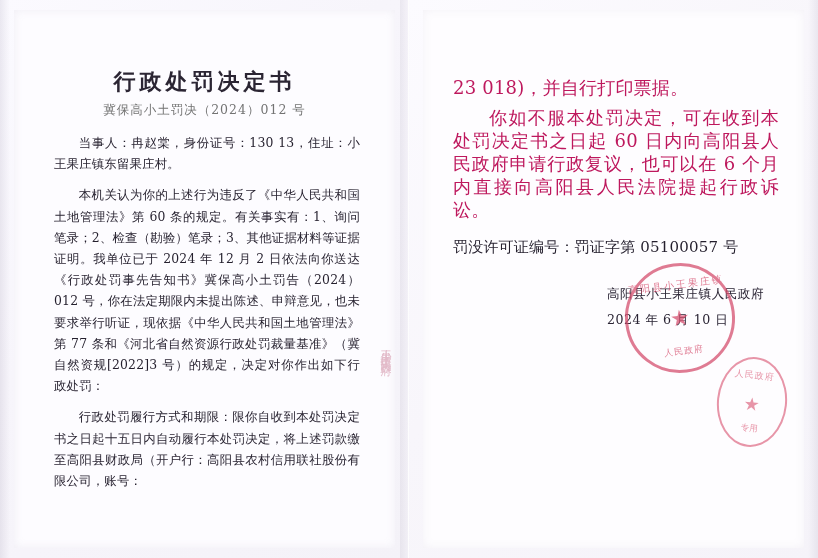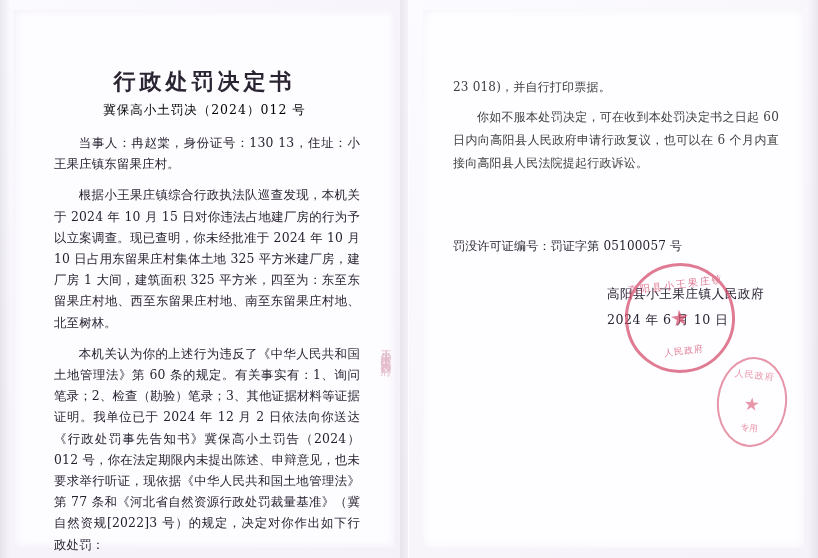--- a/index.html
+++ b/index.html
@@ -71,21 +71,21 @@
   }
   .doc-number {
     position: absolute;
     left: 0;
     top: 92px;
     width: 381px;
     text-align: center;
     font-family: "DejaVu Serif", "Liberation Serif", serif;
     font-size: 12.5px;
     letter-spacing: 1px;
-    color: #000000;
+    color: #737373;
   }
 
   .body-text {
     position: absolute;
     left: 30px;
     top: 112px;
     width: 326px;
     font-family: "DejaVu Serif", "Liberation Serif", serif;
     font-size: 12.4px;
     line-height: 21.2px;
@@ -97,41 +97,41 @@
     margin: 10px;
     text-indent: 2em;
   }
 
   .right-body {
     position: absolute;
     left: 30px;
     top: 66px;
     width: 326px;
     font-family: "DejaVu Serif", "Liberation Serif", serif;
-    font-size: 12px;
+    font-size: 18px;
     line-height: 23px;
-    color: #404040;
+    color: #be185d;
     text-align: justify;
     letter-spacing: 0.2px;
   }
   .right-body p {
     margin: 0 0 7px 0;
     text-indent: 2em;
   }
   .right-body p.noindent {
     text-indent: 0;
   }
 
   .permit-no {
     position: absolute;
     left: 30px;
     top: 228px;
     width: 326px;
     font-family: "DejaVu Serif", "Liberation Serif", serif;
-    font-size: 12px;
+    font-size: 15px;
     color: #241f2d;
     letter-spacing: 0.2px;
   }
 
   .signer {
     position: absolute;
     right: 40px;
     top: 272px;
     font-family: "DejaVu Serif", "Liberation Serif", serif;
     font-size: 12.6px;
@@ -273,21 +273,20 @@
 <div class="scan">
 
   <div class="page page-left">
     <div class="paper-inner-left">
 
       <div class="doc-title">行政处罚决定书</div>
       <div class="doc-number">冀保高小土罚决（2024）012 号</div>
 
       <div class="body-text">
         <p><span>当事人：冉赵棠，身份证号：130      13，住址：小王果庄镇东留果庄村。</span></p>
-        <p><span>根据小王果庄镇综合行政执法队巡查发现，本机关于 2024 年 10 月 15 日对你违法占地建厂房的行为予以立案调查。现已查明，你未经批准于 2024 年 10 月 10 日占用东留果庄村集体土地 325 平方米建厂房，建厂房 1 大间，建筑面积 325 平方米，四至为：东至东留果庄村地、西至东留果庄村地、南至东留果庄村地、北至树林。</span></p>
         <p><span>本机关认为你的上述行为违反了《中华人民共和国土地管理法》第 60 条的规定。有关事实有：1、询问笔录；2、检查（勘验）笔录；3、其他证据材料等证据证明。我单位已于 2024 年 12 月 2 日依法向你送达《行政处罚事先告知书》冀保高小土罚告（2024）012 号，你在法定期限内未提出陈述、申辩意见，也未要求举行听证，现依据《中华人民共和国土地管理法》第 77 条和《河北省自然资源行政处罚裁量基准》（冀自然资规[2022]3 号）的规定，决定对你作出如下行政处罚：</span></p>
         <p><span>行政处罚履行方式和期限：限你自收到本处罚决定书之日起十五日内自动履行本处罚决定，将上述罚款缴至高阳县财政局（开户行：高阳县农村信用联社股份有限公司，账号：</span></p>
       </div>
 
       <div class="edge-seal">小王果庄镇人民政府</div>
 
     </div>
     <div class="edge-shadow-l"></div>
   </div>
 

